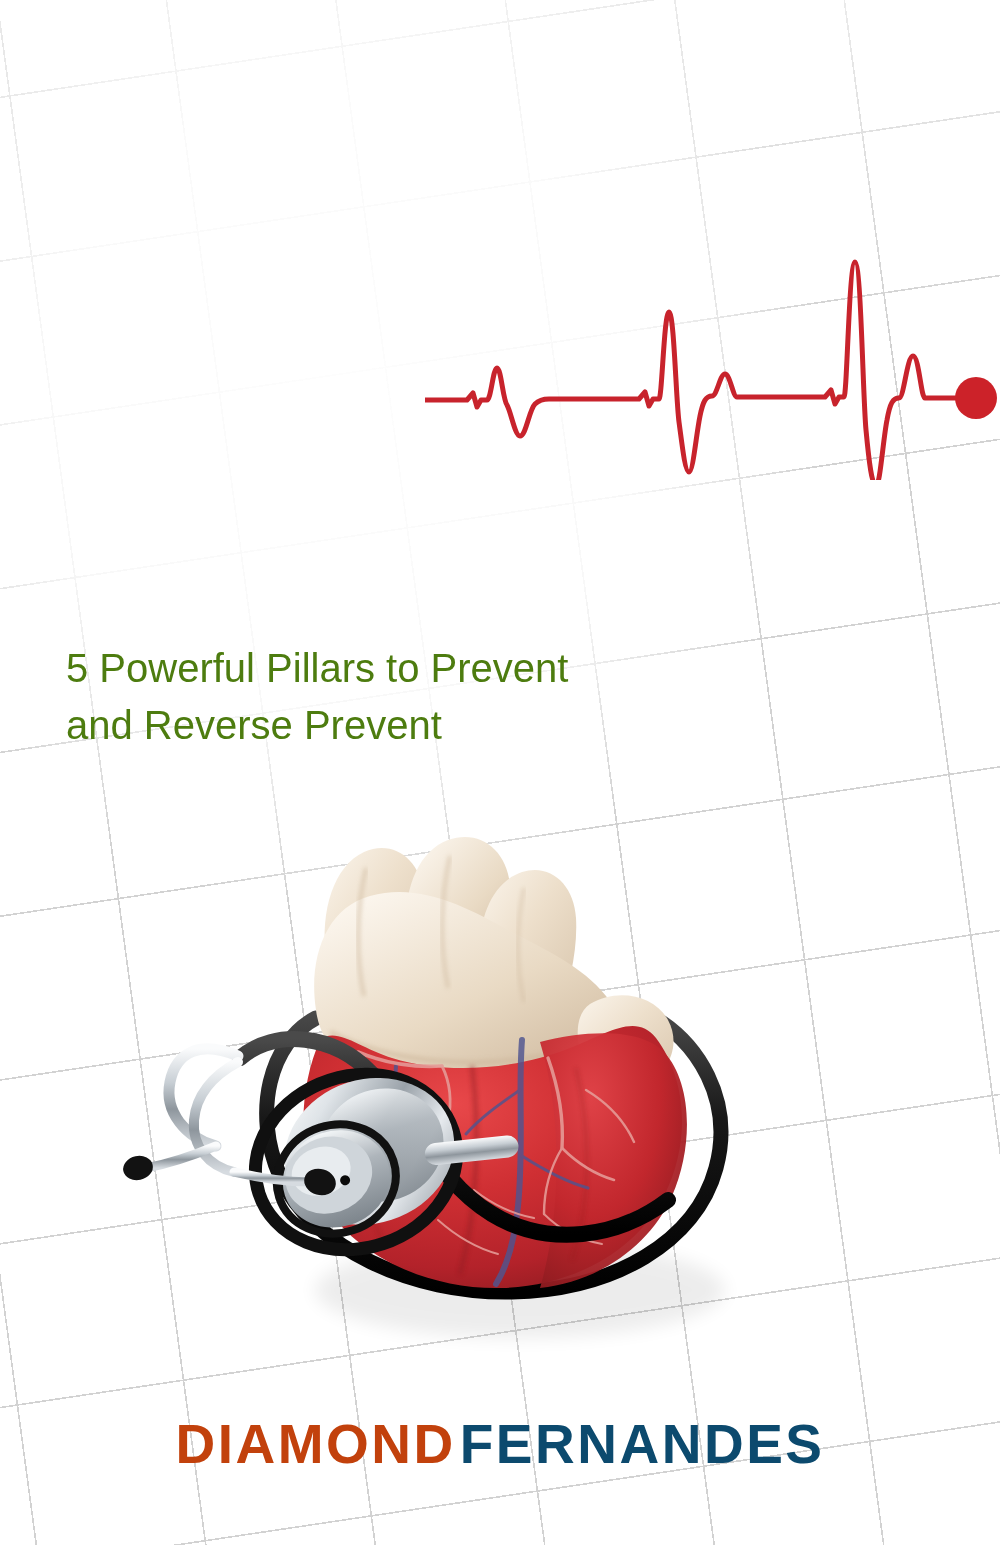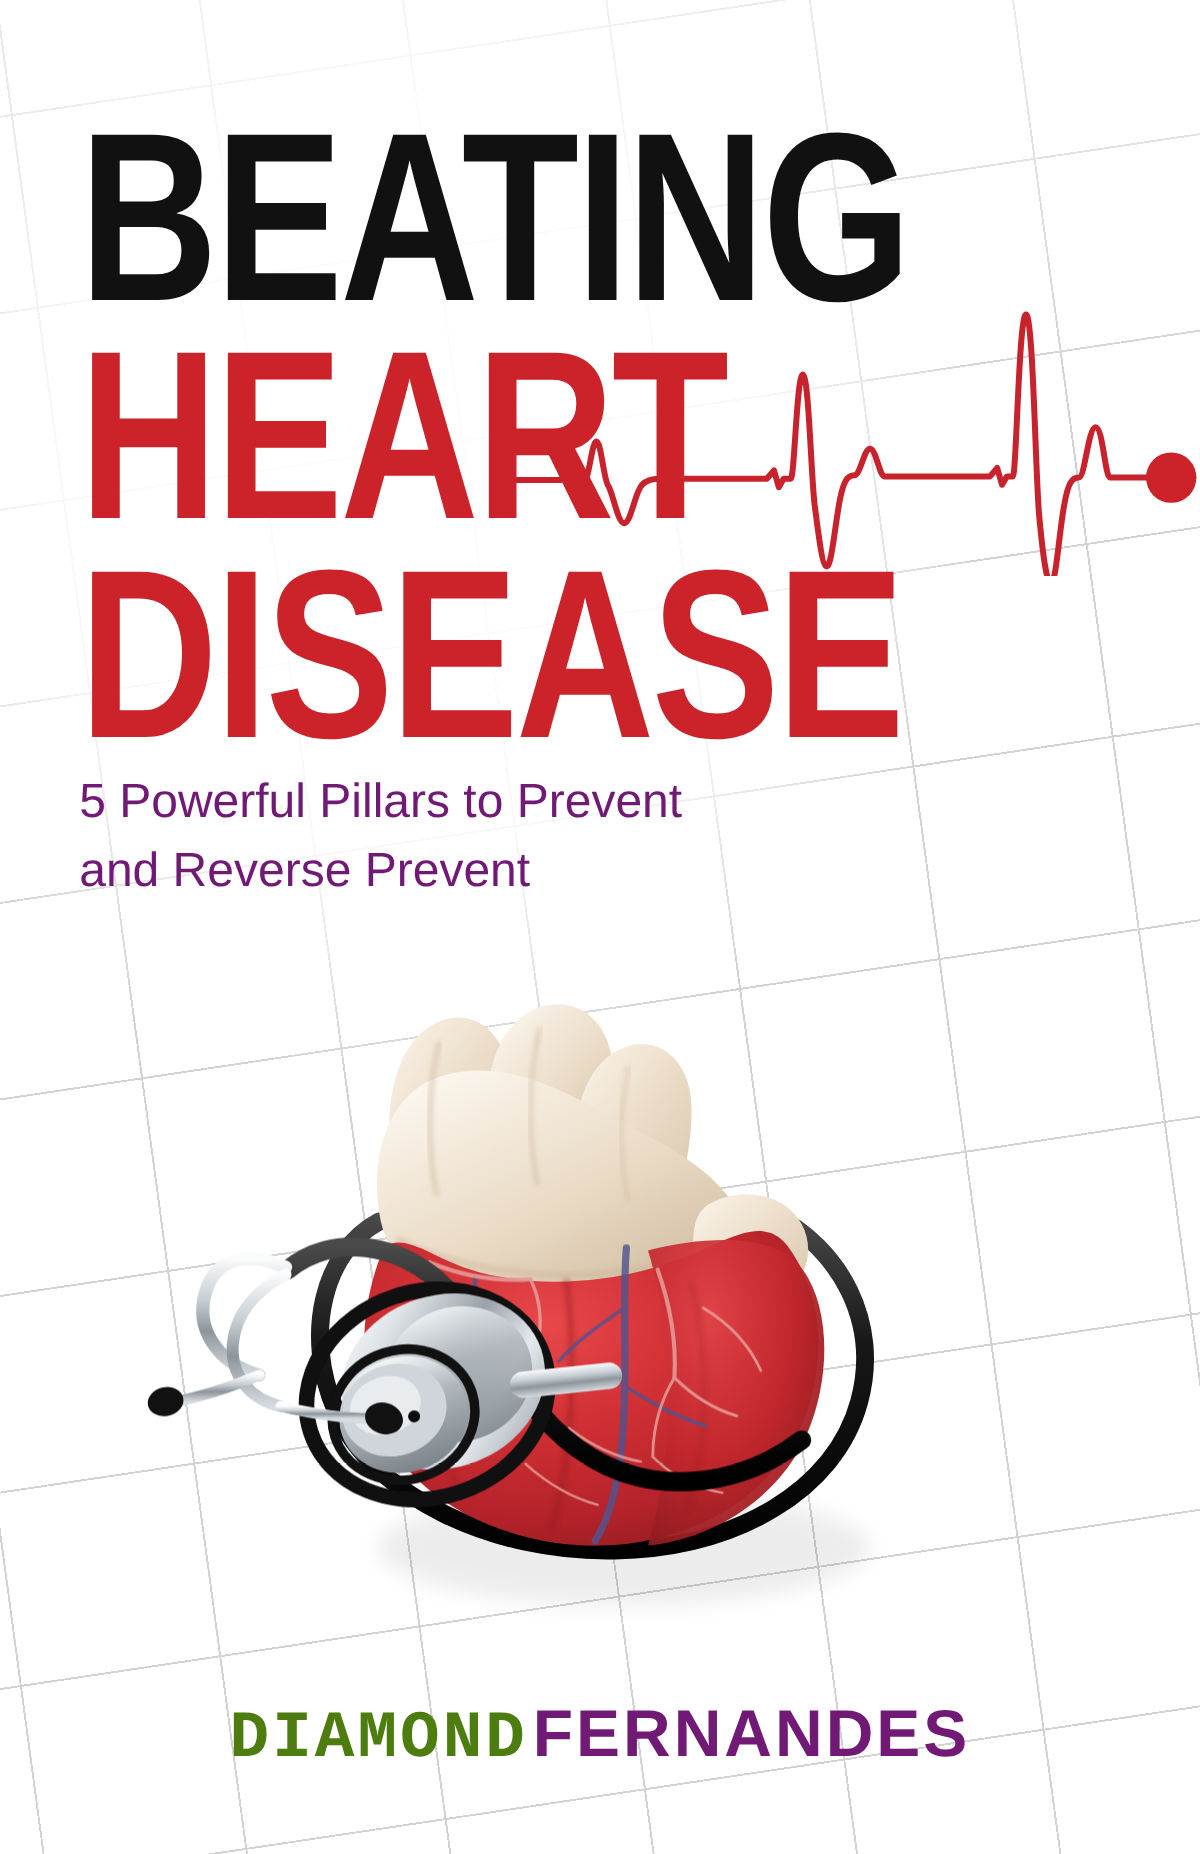--- a/index.html
+++ b/index.html
@@ -68,42 +68,42 @@
   }
   .ecg-wrap svg{display:block;width:100%;height:100%;}
 
   
   .subtitle{
     position:absolute;left:66px;top:640px;width:620px;
     font-family:"Liberation Sans",sans-serif;
     font-weight:400;
     font-size:40px;
     line-height:1.42;
-    color:#701a75;
+    color:#4d7c0f;
     letter-spacing:0px;
   }
 
   
   .art{
     position:absolute;left:120px;top:790px;width:740px;height:580px;
   }
   .art svg{display:block;width:100%;height:100%;}
 
   
   .author{
     position:absolute;left:0;right:0;top:1412px;
     text-align:center;
     font-family:"Liberation Sans Narrow","Liberation Sans",sans-serif;
     font-weight:700;
     font-size:55px;
     letter-spacing:2.5px;
     white-space:nowrap;
   }
-  .author .a-first{color:#4d7c0f;font-family:Liberation Mono, monospace;}
-  .author .a-last{color:#701a75;margin-left:4px;}
+  .author .a-first{color:#c2410c;}
+  .author .a-last{color:#0c4a6e;margin-left:4px;}
 </style>
 </head>
 <body>
 
 <div class="cover">
 
   <div class="grid-layer">
     <div class="grid-v"></div>
     <div class="grid-h"></div>
   </div>
@@ -138,25 +138,20 @@
                C444,212 447,236 451,236
                C455,236 458,190 462,170
                C465,153 468,148 474,148
                C479,148 482,106 488,106
                C494,106 496,148 500,148
                L540,148" fill="none" stroke="#c8232c" stroke-width="5" stroke-linecap="round" stroke-linejoin="round"></path>
       <circle cx="551" cy="148" r="21" fill="#cc2229"></circle>
     </svg>
   </div>
 
-  <div class="title-block">
-    <span class="title-line l1">BEATING</span>
-    <span class="title-line l2">HEART</span>
-    <span class="title-line l3">DISEASE</span>
-  </div>
 
   <div class="subtitle">
     <div>5 Powerful Pillars to Prevent</div>
     <div>and Reverse Prevent</div>
   </div>
 
   <div class="art">
     <svg viewBox="0 0 740 580" aria-hidden="true">
       <defs>
         <radialGradient id="gHeart" cx="40%" cy="30%" r="80%">

